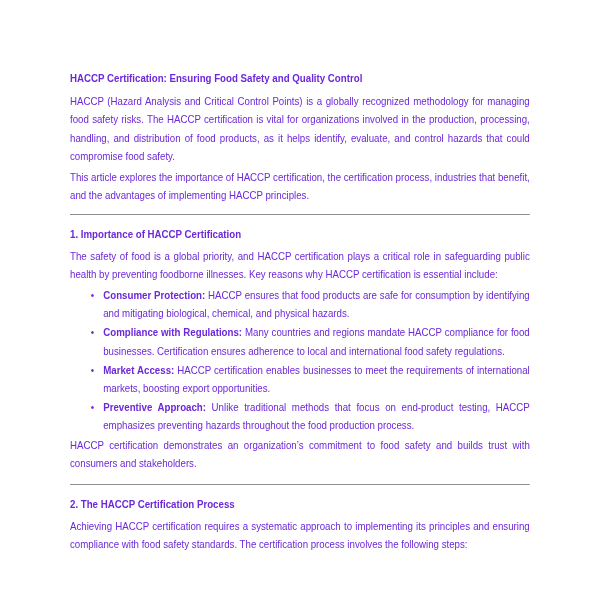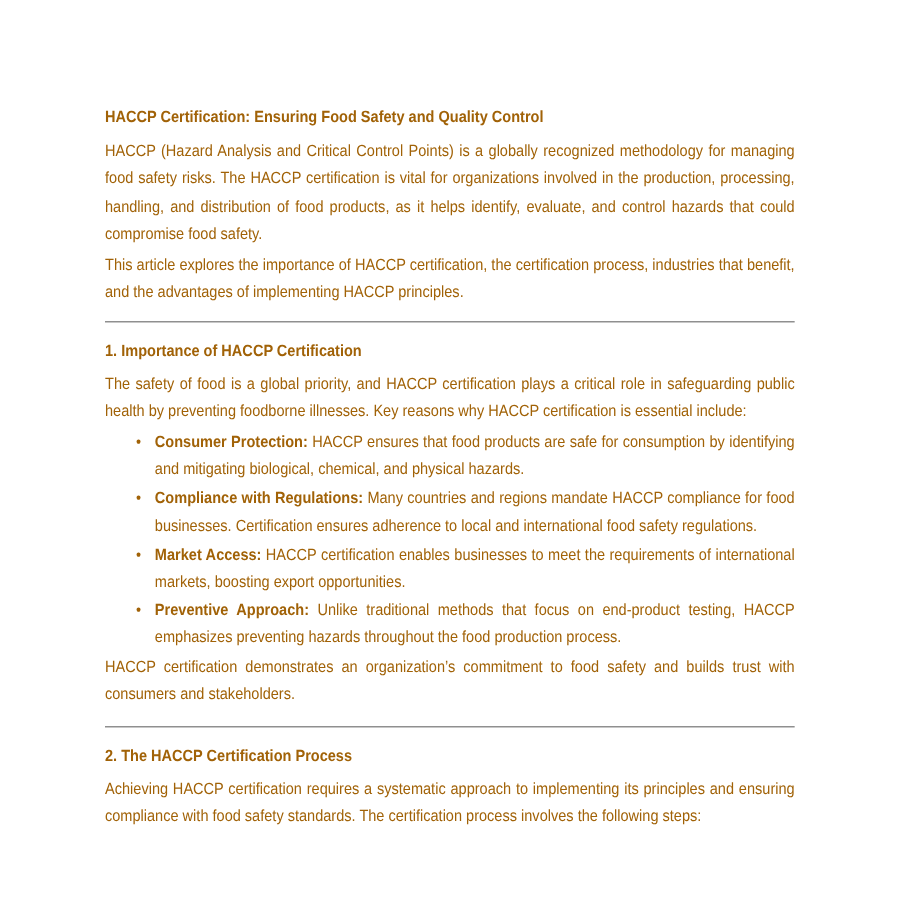--- a/index.html
+++ b/index.html
@@ -7,21 +7,21 @@
     padding: 0;
     background: #ffffff;
   }
   .page {
     position: relative;
     width: 600px;
     height: 600px;
     overflow: hidden;
     background: #ffffff;
     font-family: "Liberation Sans", "DejaVu Sans", sans-serif;
-    color: #a16207;
+    color: #6d28d9;
   }
   .content {
     position: absolute;
     left: 70px;
     top: 69px;
     width: 512px;
     transform: scaleX(0.898);
     transform-origin: 0 0;
     font-size: 10.8px;
     line-height: 18.2px;

